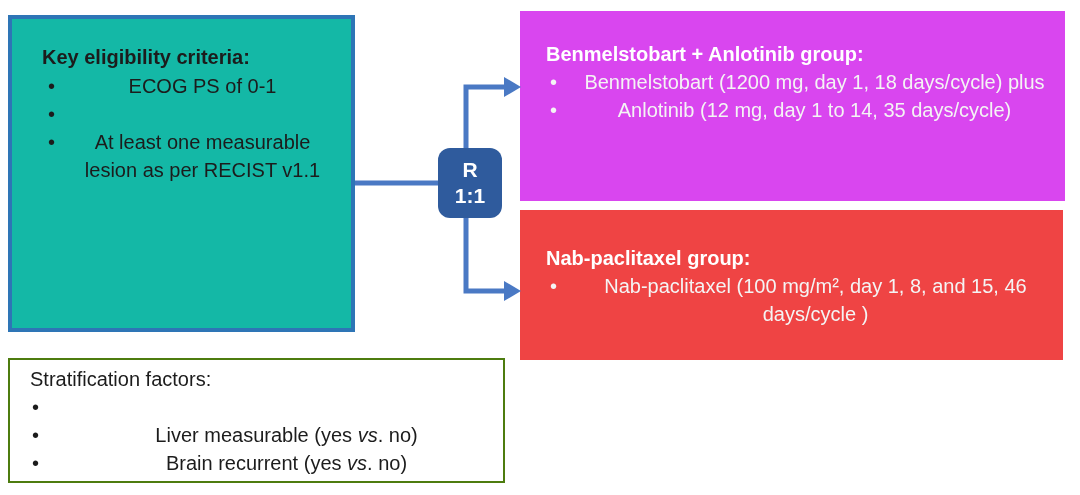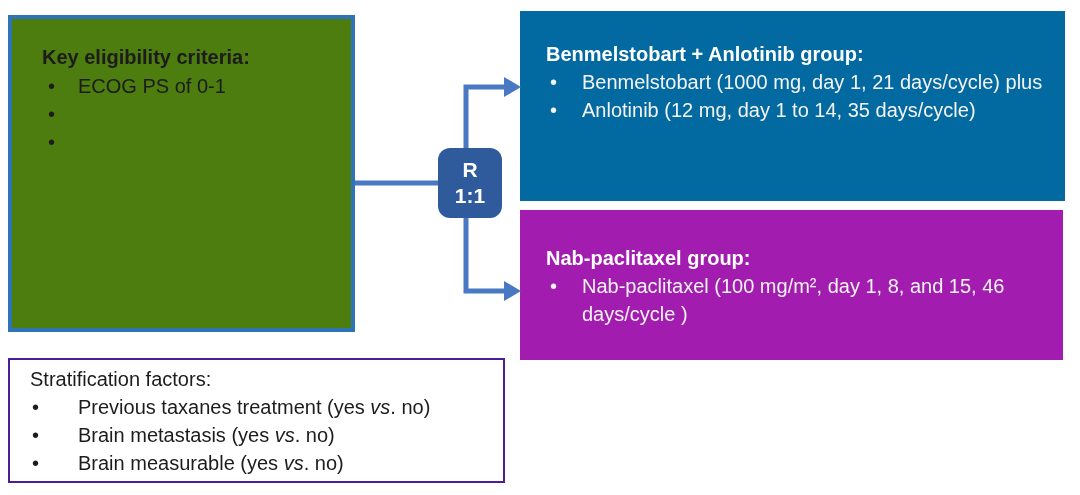--- a/index.html
+++ b/index.html
@@ -16,21 +16,21 @@
     overflow: hidden;
     color: #1c1c1c;
   }
   .box { position: absolute; box-sizing: border-box; }
 
   
   .elig-box {
     left: 8px; top: 15px;
     width: 347px; height: 317px;
     border: 4px solid #2E75B6;
-    background: #4d7c0f;
+    background: #14b8a6;
     padding: 24px 24px 0 30px;
     font-size: 20px;
     line-height: 28px;
   }
   .elig-box .box-title {
     font-weight: bold;
     margin-bottom: 1px;
   }
 
   
@@ -41,27 +41,27 @@
   }
   ul.bullets li {
     display: flex;
     align-items: flex-start;
   }
   ul.bullets li .dot {
     flex: 0 0 30px;
     text-align: left;
     padding-left: 6px;
   }
-  ul.bullets li .li-text { flex: 1 1 auto; }
+  ul.bullets li .li-text { flex: 1 1 auto; text-align: center; }
 
   
   .strat-box {
     left: 8px; top: 358px;
     width: 497px; height: 125px;
-    border: 2px solid #4c1d95;
+    border: 2px solid #4d7c0f;
     background: #ffffff;
     padding: 5px 8px 0 20px;
     font-size: 20px;
     line-height: 28px;
   }
   .strat-box ul.bullets li .dot { flex: 0 0 46px; padding-left: 2px; }
   .strat-box .emph { font-style: italic; }
 
   
   .rand-box {
@@ -85,27 +85,27 @@
     line-height: 28px;
   }
   .group-box .box-title {
     font-weight: bold;
     color: #ffffff;
     margin-bottom: 0;
   }
   .group1 {
     left: 520px; top: 11px;
     width: 545px; height: 190px;
-    background: #0369a1;
+    background: #d946ef;
     padding: 29px 18px 0 26px;
   }
   .group2 {
     left: 520px; top: 210px;
     width: 543px; height: 150px;
-    background: #a21caf;
+    background: #ef4444;
     padding: 34px 14px 0 26px;
   }
   .group-box ul.bullets li .dot { flex: 0 0 32px; padding-left: 4px; }
 
   
   .connectors {
     position: absolute;
     left: 0; top: 0;
     width: 1080px; height: 495px;
     pointer-events: none;
@@ -122,20 +122,21 @@
     <ul class="bullets">
       <li>
         <span class="dot">•</span>
         <span class="li-text">ECOG PS of 0-1</span>
       </li>
       <li>
         <span class="dot">•</span>
       </li>
       <li>
         <span class="dot">•</span>
+        <span class="li-text">At least one measurable lesion as per RECIST v1.1</span>
       </li>
     </ul>
   </div>
 
   <svg class="connectors" viewBox="0 0 1080 495" xmlns="http://www.w3.org/2000/svg">
     <path d="M355 183 H438" stroke="#4A79C4" stroke-width="5" fill="none"></path>
     <path d="M466 150 V87 H505" stroke="#4A79C4" stroke-width="5" fill="none"></path>
     <polygon points="504,77 504,97 521,87" fill="#4A79C4"></polygon>
     <path d="M466 218 V291 H505" stroke="#4A79C4" stroke-width="5" fill="none"></path>
     <polygon points="504,281 504,301 521,291" fill="#4A79C4"></polygon>
@@ -144,21 +145,21 @@
   <div class="box rand-box">
     <div>R</div>
     <div>1:1</div>
   </div>
 
   <div class="box group-box group1">
     <div class="box-title">Benmelstobart + Anlotinib group:</div>
     <ul class="bullets">
       <li>
         <span class="dot">•</span>
-        <span class="li-text">Benmelstobart (1000 mg, day 1, 21 days/cycle) plus</span>
+        <span class="li-text">Benmelstobart (1200 mg, day 1, 18 days/cycle) plus</span>
       </li>
       <li>
         <span class="dot">•</span>
         <span class="li-text">Anlotinib (12 mg, day 1 to 14, 35 days/cycle)</span>
       </li>
     </ul>
   </div>
 
   <div class="box group-box group2">
     <div class="box-title">Nab-paclitaxel group:</div>
@@ -168,26 +169,25 @@
         <span class="li-text">Nab-paclitaxel (100 mg/m², day 1, 8, and 15, 46 days/cycle )</span>
       </li>
     </ul>
   </div>
 
   <div class="box strat-box">
     <div class="box-title">Stratification factors:</div>
     <ul class="bullets">
       <li>
         <span class="dot">•</span>
-        <span class="li-text"><span>Previous taxanes treatment (yes </span><span class="emph">vs</span><span>. no)</span></span>
       </li>
       <li>
         <span class="dot">•</span>
-        <span class="li-text"><span>Brain metastasis (yes </span><span class="emph">vs</span><span>. no)</span></span>
+        <span class="li-text"><span>Liver measurable (yes </span><span class="emph">vs</span><span>. no)</span></span>
       </li>
       <li>
         <span class="dot">•</span>
-        <span class="li-text"><span>Brain measurable (yes </span><span class="emph">vs</span><span>. no)</span></span>
+        <span class="li-text"><span>Brain recurrent (yes </span><span class="emph">vs</span><span>. no)</span></span>
       </li>
     </ul>
   </div>
 
 </div>
 
 </body></html>

